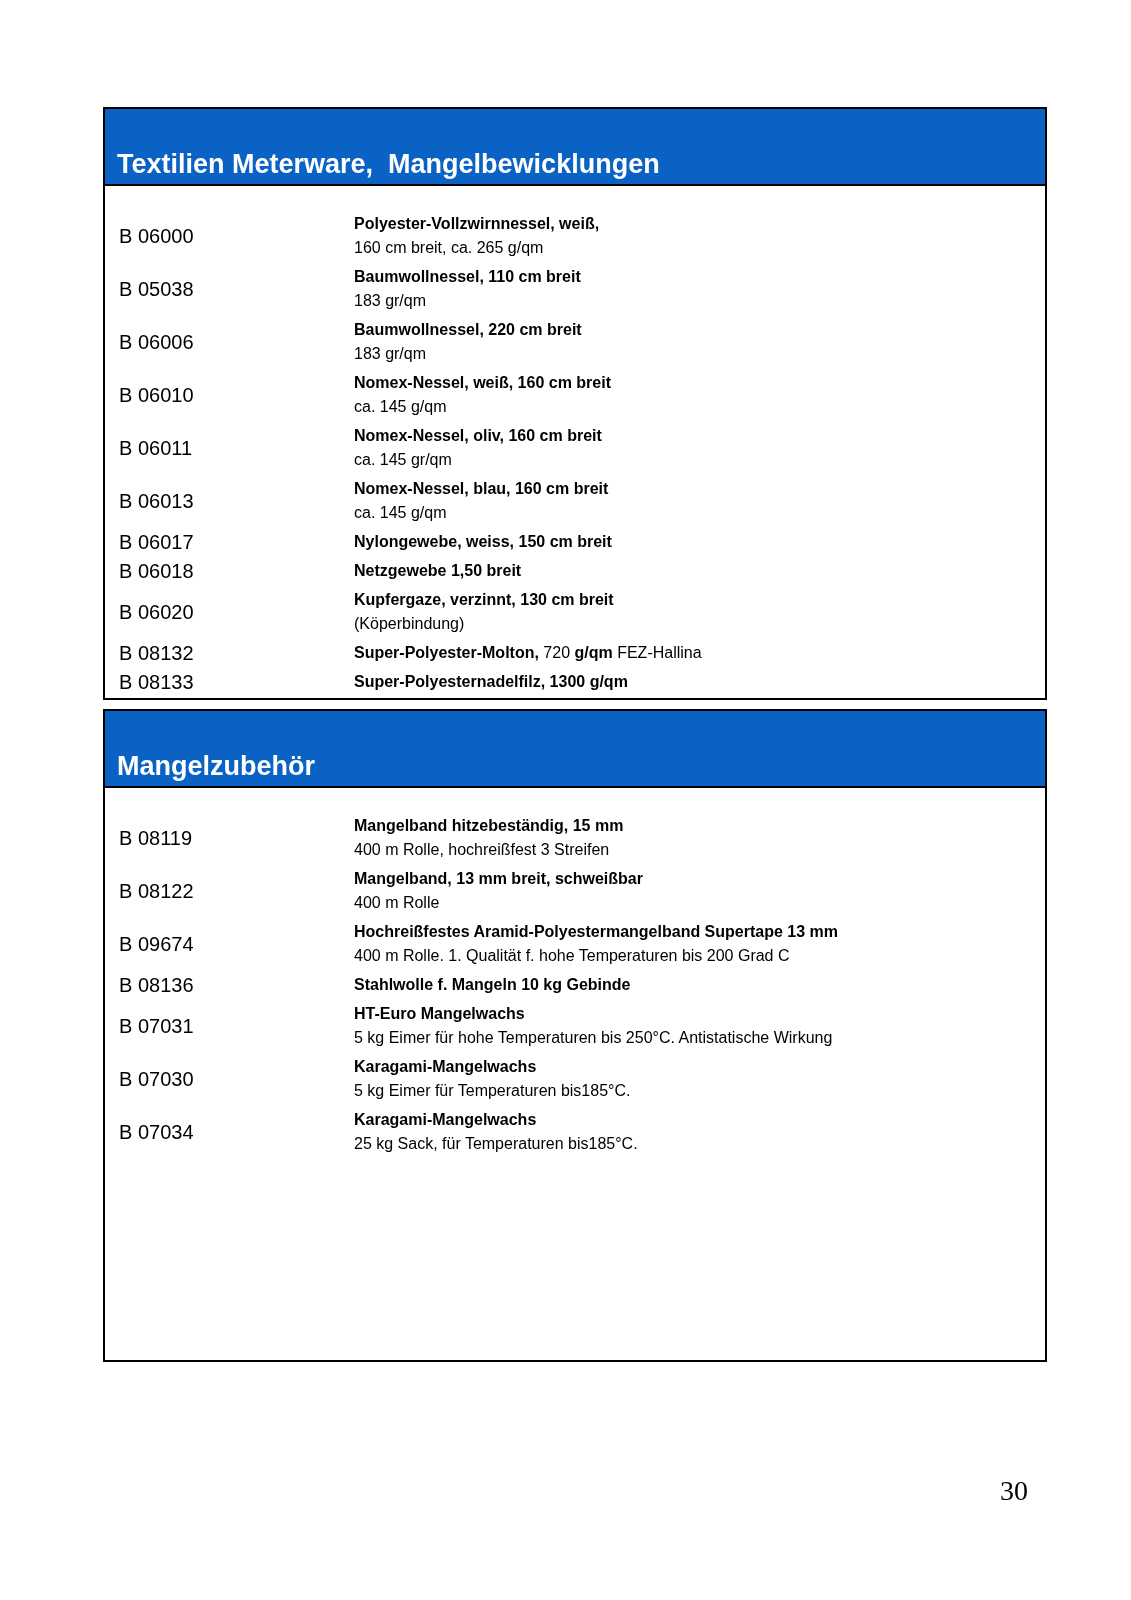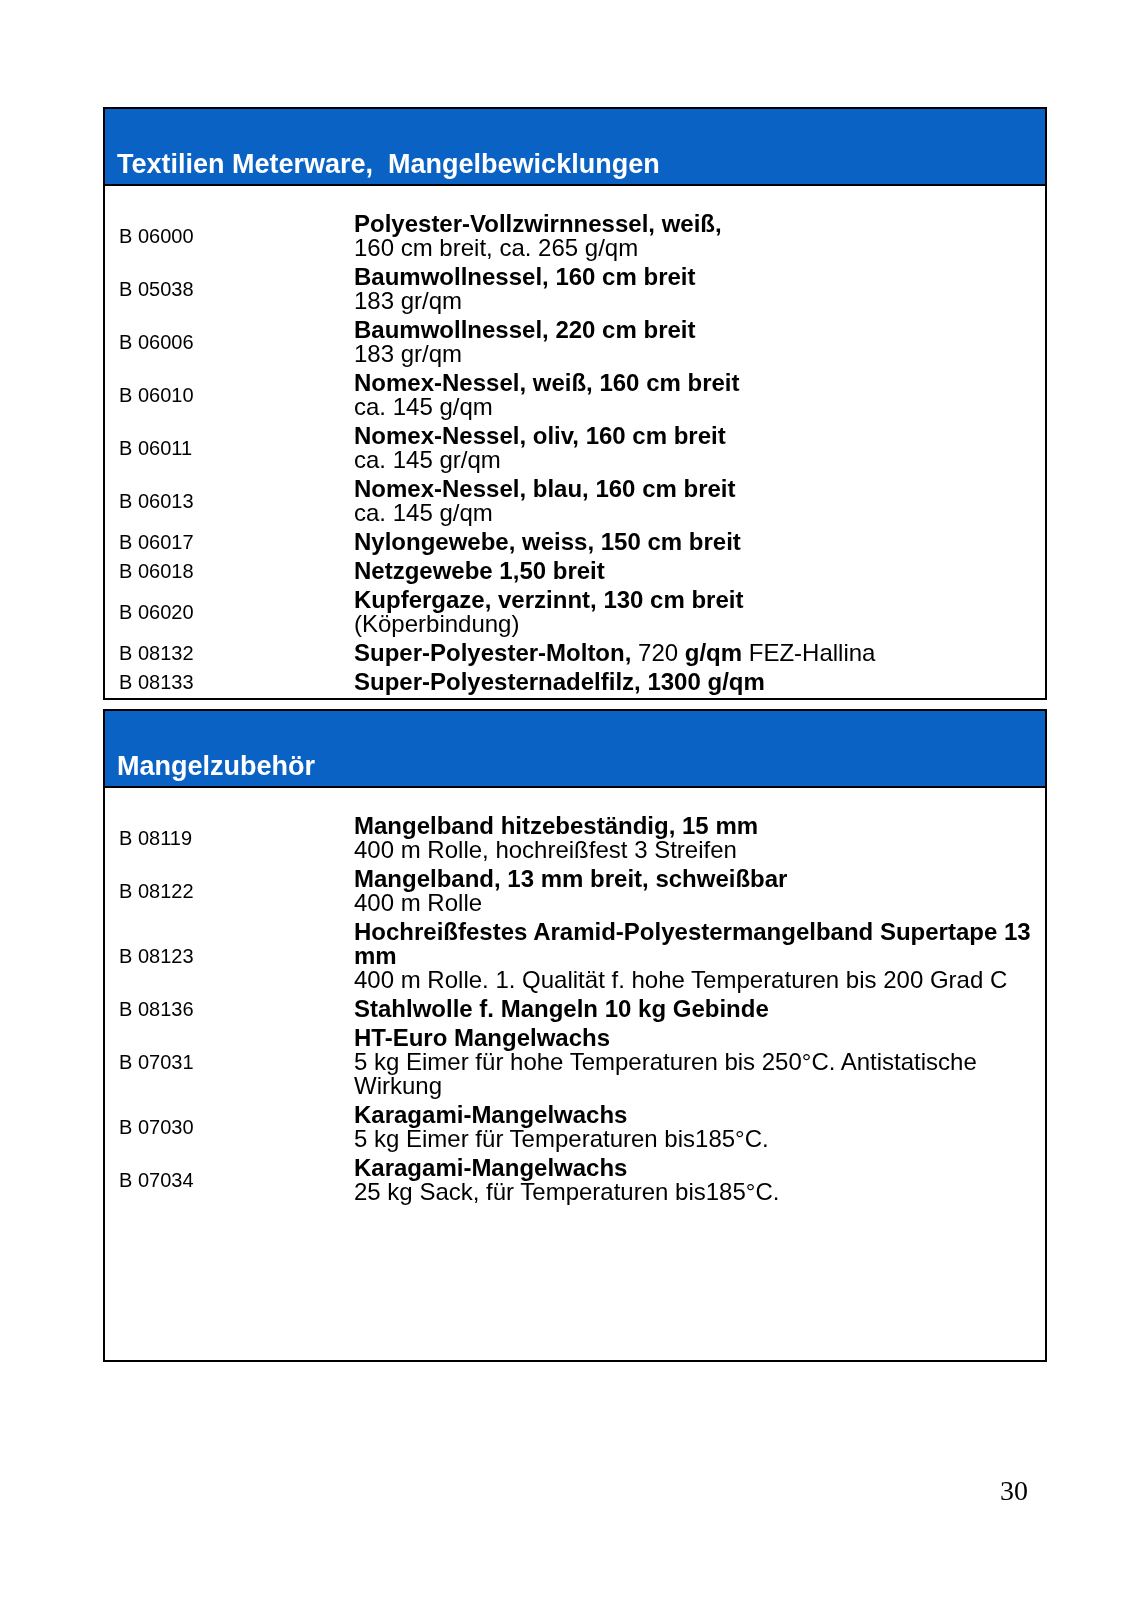--- a/index.html
+++ b/index.html
@@ -51,21 +51,21 @@
     margin-bottom: 5px;
   }
   .code {
     flex: 0 0 235px;
     width: 235px;
     font-size: 20px;
     line-height: 24px;
   }
   .desc {
     flex: 1 1 auto;
-    font-size: 24px;
+    font-size: 16px;
     line-height: 24px;
   }
   .line1 { font-weight: normal; }
   .seg-bold { font-weight: bold; }
   .seg-reg  { font-weight: normal; }
   .line2 { font-weight: normal; }
 
   .page-number {
     position: absolute;
     left: 1000px;
@@ -86,21 +86,21 @@
       <div class="row">
         <div class="code">B 06000</div>
         <div class="desc">
           <div class="line1"><span class="seg-bold">Polyester-Vollzwirnnessel, weiß,</span></div>
           <div class="line2">160 cm breit, ca. 265 g/qm</div>
         </div>
       </div>
       <div class="row">
         <div class="code">B 05038</div>
         <div class="desc">
-          <div class="line1"><span class="seg-bold">Baumwollnessel, 160 cm breit</span></div>
+          <div class="line1"><span class="seg-bold">Baumwollnessel, 110 cm breit</span></div>
           <div class="line2">183 gr/qm</div>
         </div>
       </div>
       <div class="row">
         <div class="code">B 06006</div>
         <div class="desc">
           <div class="line1"><span class="seg-bold">Baumwollnessel, 220 cm breit</span></div>
           <div class="line2">183 gr/qm</div>
         </div>
       </div>
@@ -172,21 +172,21 @@
         </div>
       </div>
       <div class="row">
         <div class="code">B 08122</div>
         <div class="desc">
           <div class="line1"><span class="seg-bold">Mangelband, 13 mm breit, schweißbar</span></div>
           <div class="line2">400 m Rolle</div>
         </div>
       </div>
       <div class="row">
-        <div class="code">B 08123</div>
+        <div class="code">B 09674</div>
         <div class="desc">
           <div class="line1"><span class="seg-bold">Hochreißfestes Aramid-Polyestermangelband Supertape 13 mm</span></div>
           <div class="line2">400 m Rolle. 1. Qualität f. hohe Temperaturen bis 200 Grad C</div>
         </div>
       </div>
       <div class="row">
         <div class="code">B 08136</div>
         <div class="desc">
           <div class="line1"><span class="seg-bold">Stahlwolle f. Mangeln 10 kg Gebinde</span></div>
         </div>

